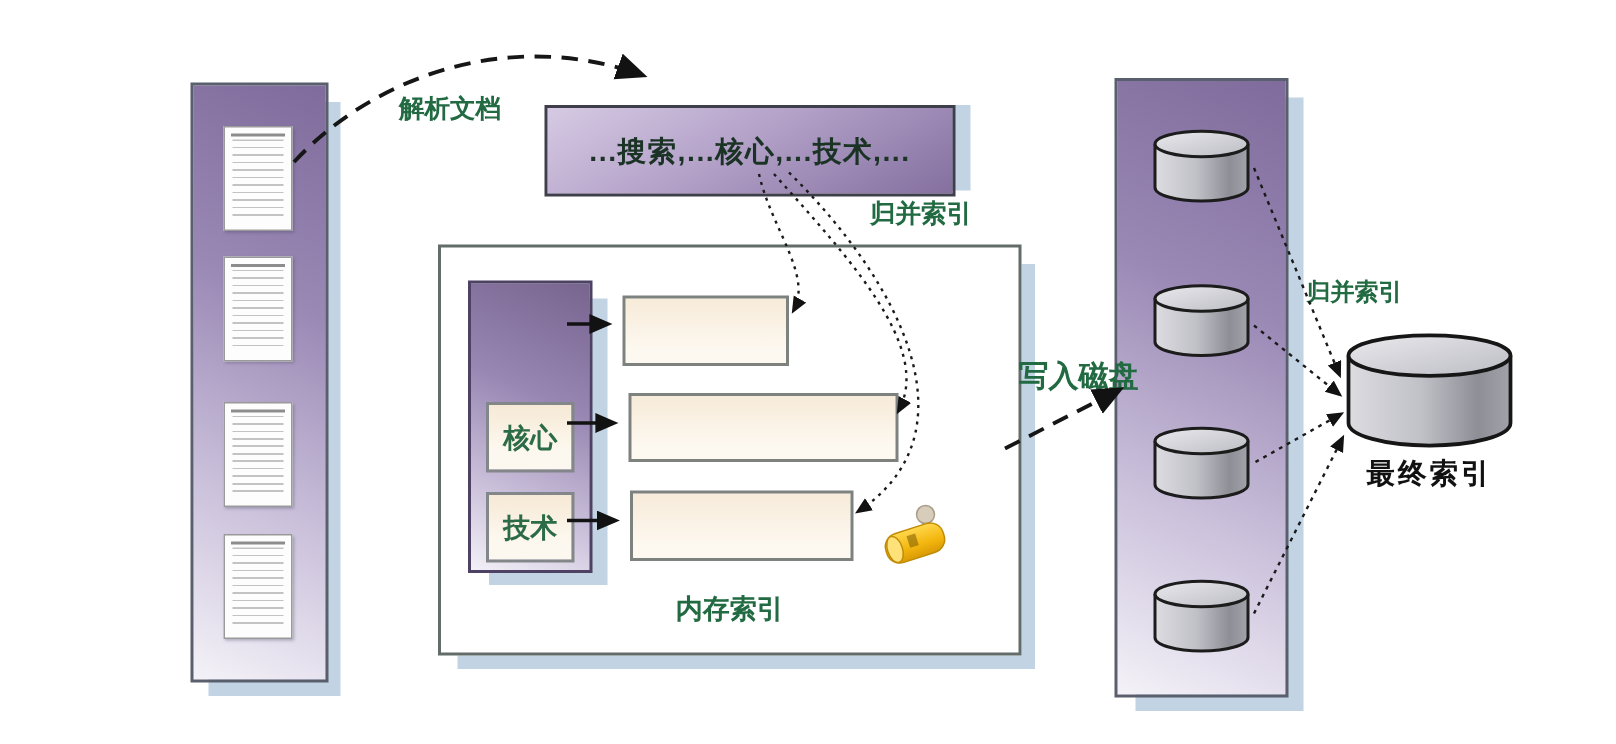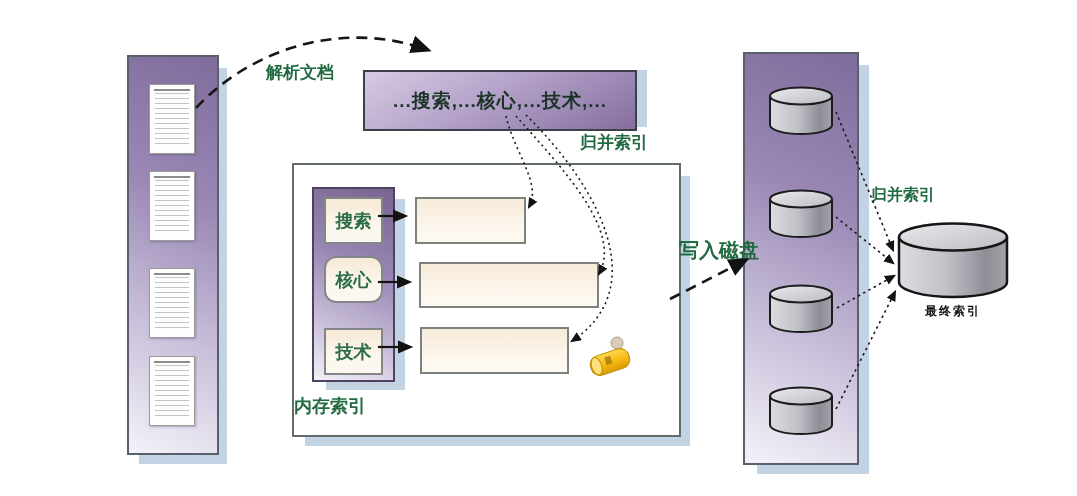--- a/index.html
+++ b/index.html
@@ -56,21 +56,21 @@
   .doc-icon .doc-lines{
     width:100%;height:100%;
     background:repeating-linear-gradient(to bottom,#c3c3c3 0 1px,transparent 1px 5px);
   }
   .doc-icon::before{
     content:"";position:absolute;left:4px;right:4px;top:4px;height:2px;background:#8d8d8d;
   }
 
   
   .green-label{position:absolute;color:#226a41;font-weight:bold;font-size:17px;white-space:nowrap;text-align:center;}
-  .black-label{position:absolute;color:#111111;font-weight:bold;font-size:12px;letter-spacing:2px;white-space:nowrap;}
+  .black-label{position:absolute;color:#111111;font-weight:bold;font-size:19px;letter-spacing:2px;white-space:nowrap;}
 
   svg{display:block;}
   .overlay{position:absolute;left:0;top:0;pointer-events:none;}
 </style>
 </head>
 <body>
 
 <div class="stage">
 
   <svg width="0" height="0" aria-hidden="true">
@@ -112,35 +112,32 @@
   <div class="plate-shadow" style="left:377px;top:70px;width:270px;height:57px;"></div>
   <div class="phrase-box" style="left:363px;top:58px;width:270px;height:57px;">
     <span>...搜索,...核心,...技术,...</span>
   </div>
 
   <div class="plate-shadow" style="left:305px;top:176px;width:385px;height:270px;"></div>
   <div class="mem-box" style="left:292px;top:163px;width:385px;height:270px;">
 
     <div class="plate-shadow" style="left:32px;top:34px;width:79px;height:191px;"></div>
     <div class="term-column" style="left:18px;top:22px;width:79px;height:191px;"></div>
-    <div class="term-box" style="left:30px;top:32px;width:55px;height:43px;">
-      <span>搜索</span>
-    </div>
-    <div class="term-box" style="left:30px;top:91px;width:55px;height:43px;border-radius:12px;">
+    <div class="term-box" style="left:30px;top:103px;width:55px;height:43px;">
       <span>核心</span>
     </div>
     <div class="term-box" style="left:30px;top:163px;width:55px;height:43px;">
       <span>技术</span>
     </div>
 
     <div class="post-rect" style="left:121px;top:32px;width:107px;height:43px;"></div>
     <div class="post-rect" style="left:125px;top:97px;width:176px;height:42px;"></div>
     <div class="post-rect" style="left:126px;top:162px;width:145px;height:43px;"></div>
 
-    <div class="green-label" style="left:0;top:229px;width:100%;text-align:left;font-size:18px;">内存索引</div>
+    <div class="green-label" style="left:0;top:229px;width:100%;text-align:center;font-size:18px;">内存索引</div>
 
     <div class="abs" style="left:292px;top:168px;width:52px;height:44px;">
       <svg width="52" height="44" viewBox="0 0 52 44">
         <circle cx="31" cy="10" r="6" fill="#d8cdbb" stroke="#a79c88" stroke-width="1"></circle>
         <g transform="rotate(-18 24 29)">
           <rect x="4" y="19" width="40" height="20" rx="9" fill="url(#barrelG)" stroke="#c08c05" stroke-width="1"></rect>
           <ellipse cx="10" cy="29" rx="5" ry="9" fill="#ffe17a" stroke="#c08c05" stroke-width="1"></ellipse>
           <rect x="20" y="23" width="6" height="8" fill="#7c5a00" opacity="0.55"></rect>
         </g>
       </svg>

